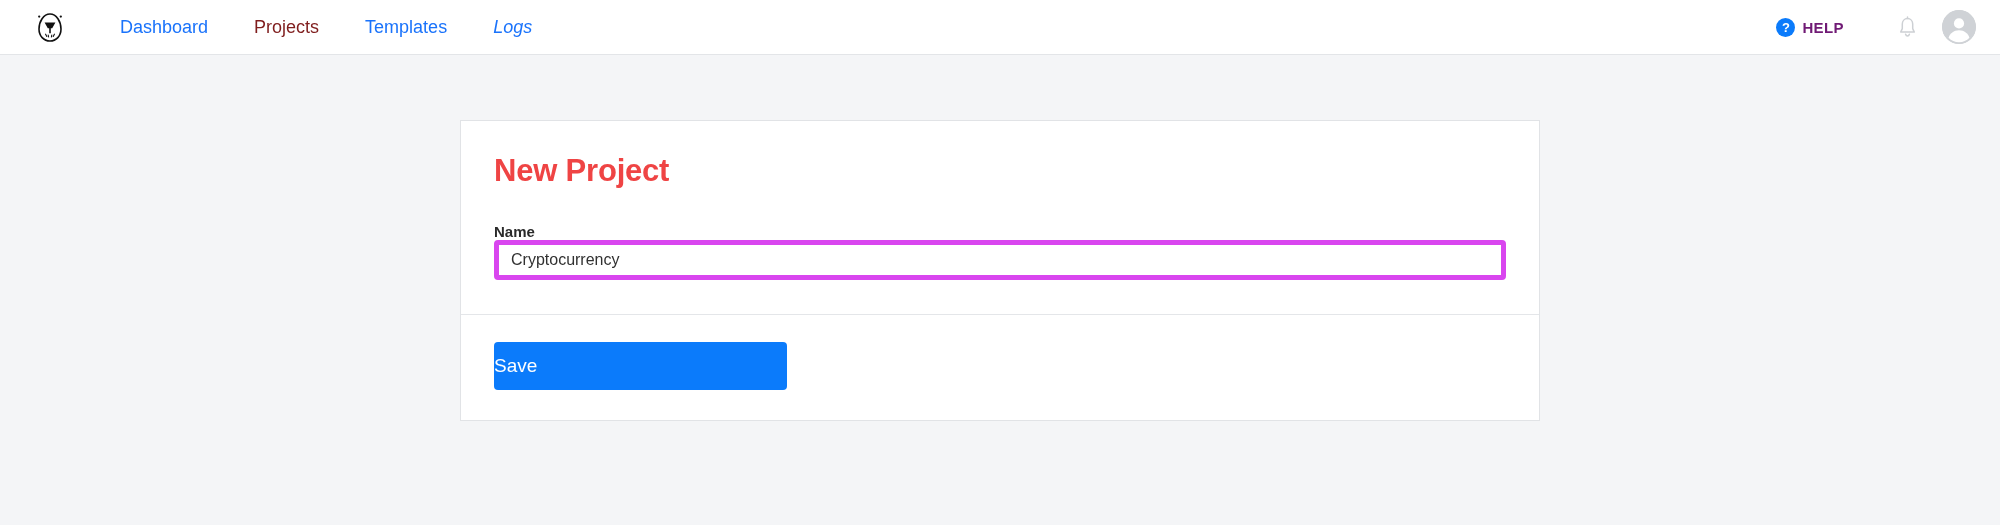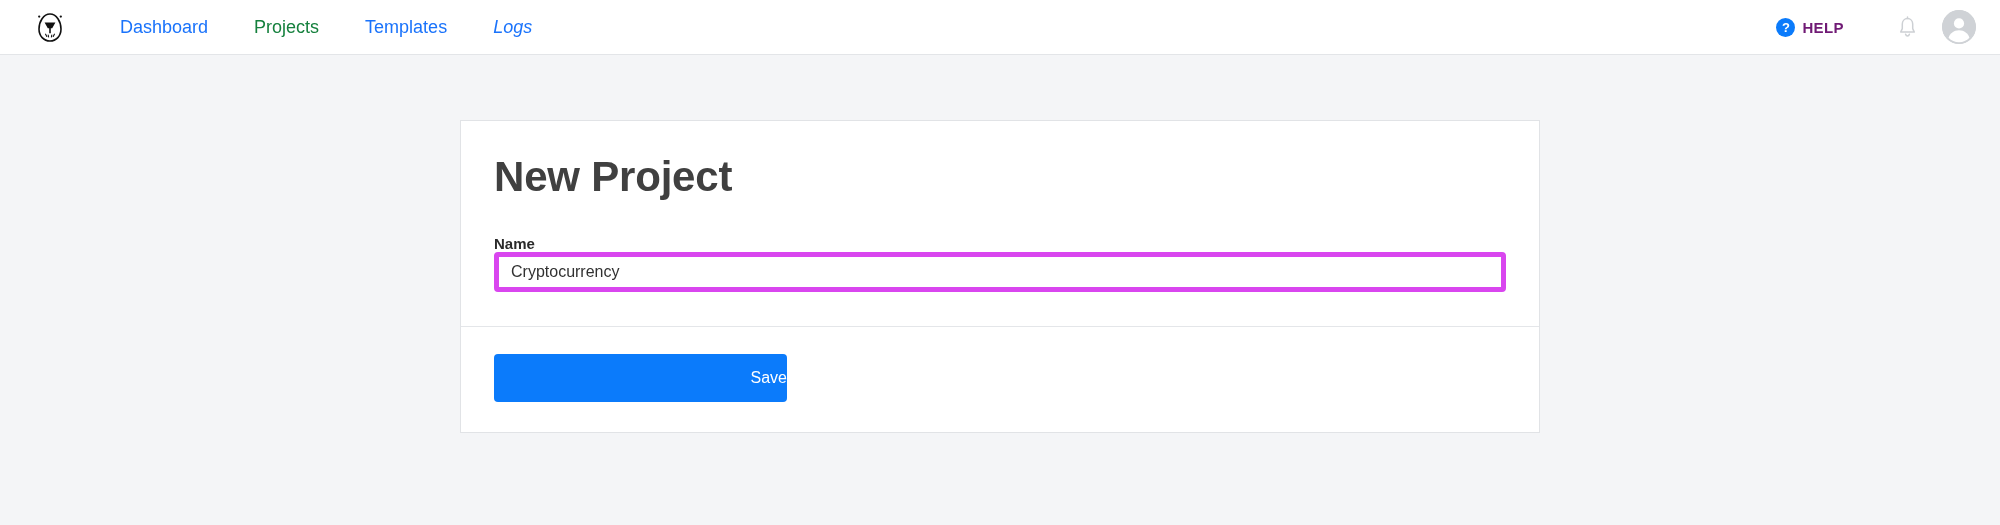--- a/index.html
+++ b/index.html
@@ -50,21 +50,21 @@
     line-height: 1;
     color: #1a73fb;
     text-decoration: none;
     padding: 4px 2px;
     margin-right: 42px;
     white-space: nowrap;
     cursor: pointer;
   }
   .nav-link:last-child { margin-right: 0; font-style: italic; }
   .nav-link.active {
-    color: #15803d;
+    color: #7f1d1d;
     cursor: default;
   }
 
   .nav-right {
     position: absolute;
     right: 24px;
     top: 0;
     height: 54px;
     display: flex;
     align-items: center;
@@ -124,23 +124,23 @@
   .card {
     width: 1080px;
     background: #ffffff;
     border: 1px solid #e1e3e6;
     box-sizing: border-box;
   }
   .card-body {
     padding: 33px 33px 34px 33px;
   }
   .card-title {
-    font-size: 42px;
-    font-weight: bold;
-    color: #404040;
+    font-size: 31px;
+    font-weight: bold;
+    color: #ef4444;
     margin: 0 0 35px 0;
     letter-spacing: -0.2px;
     line-height: 1.1;
   }
   .field-label {
     display: block;
     font-size: 15px;
     font-weight: bold;
     color: #2a2a2a;
   }
@@ -163,24 +163,24 @@
     padding: 27px 33px 30px 33px;
   }
   .save-btn {
     display: inline-block;
     width: 293px;
     height: 48px;
     background: #0b7bfb;
     color: #ffffff;
     border: none;
     border-radius: 4px;
-    font-size: 16px;
+    font-size: 19px;
     font-family: "Liberation Sans", sans-serif;
     line-height: 48px;
-    text-align: right;
+    text-align: left;
     padding: 0;
     cursor: pointer;
   }
 </style>
 </head>
 <body>
 
 <div class="navbar">
 
   <div class="nav-left">

